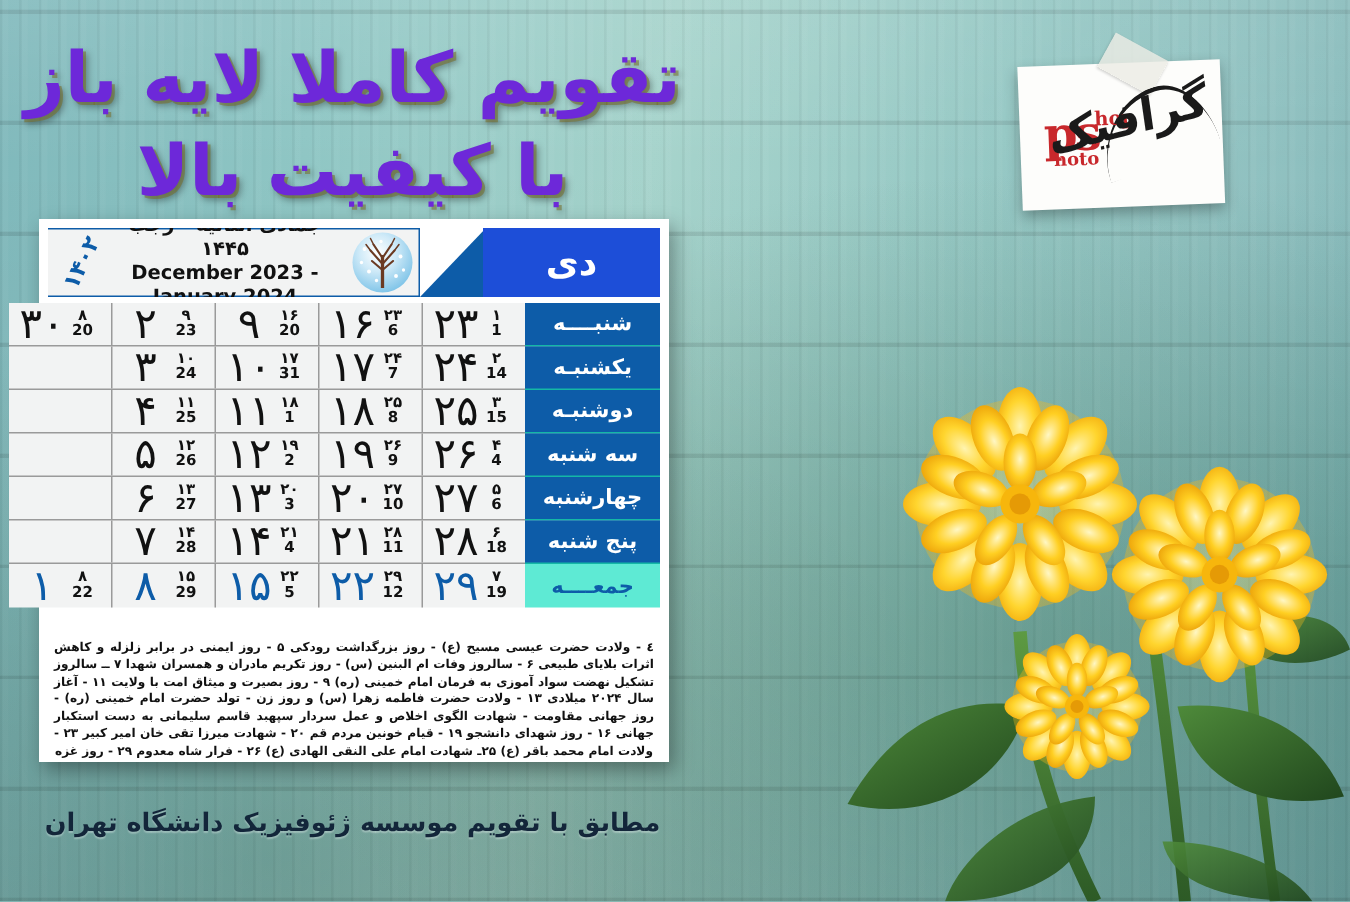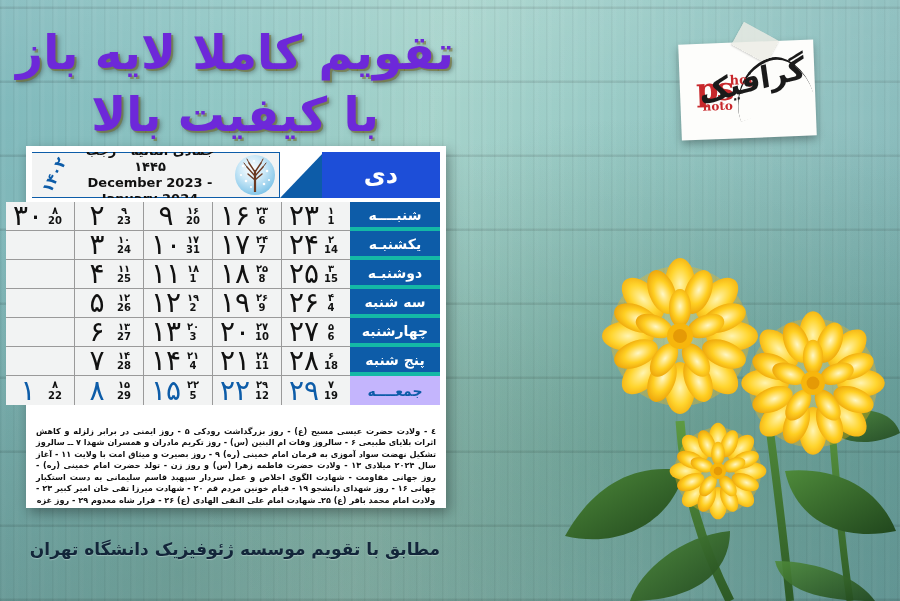--- a/index.html
+++ b/index.html
@@ -259,24 +259,24 @@
   }
   .dayname {
     height: 29px;
     background: #0d5ca8;
     color: #ffffff;
     font-size: 14px;
     font-weight: bold;
     display: flex;
     align-items: center;
     justify-content: center;
-    border-bottom: 4px solid #14b8a6;
+    border-bottom: 1px solid #14b8a6;
   }
   .dayname.friday {
-    background: #c4b5fd;
+    background: #5eead4;
     color: #0d5ca8;
     border-bottom: none;
   }
 
   #weeks {
     flex: 1;
     display: flex;
     flex-direction: column;
     background: #f2f3f3;
   }

